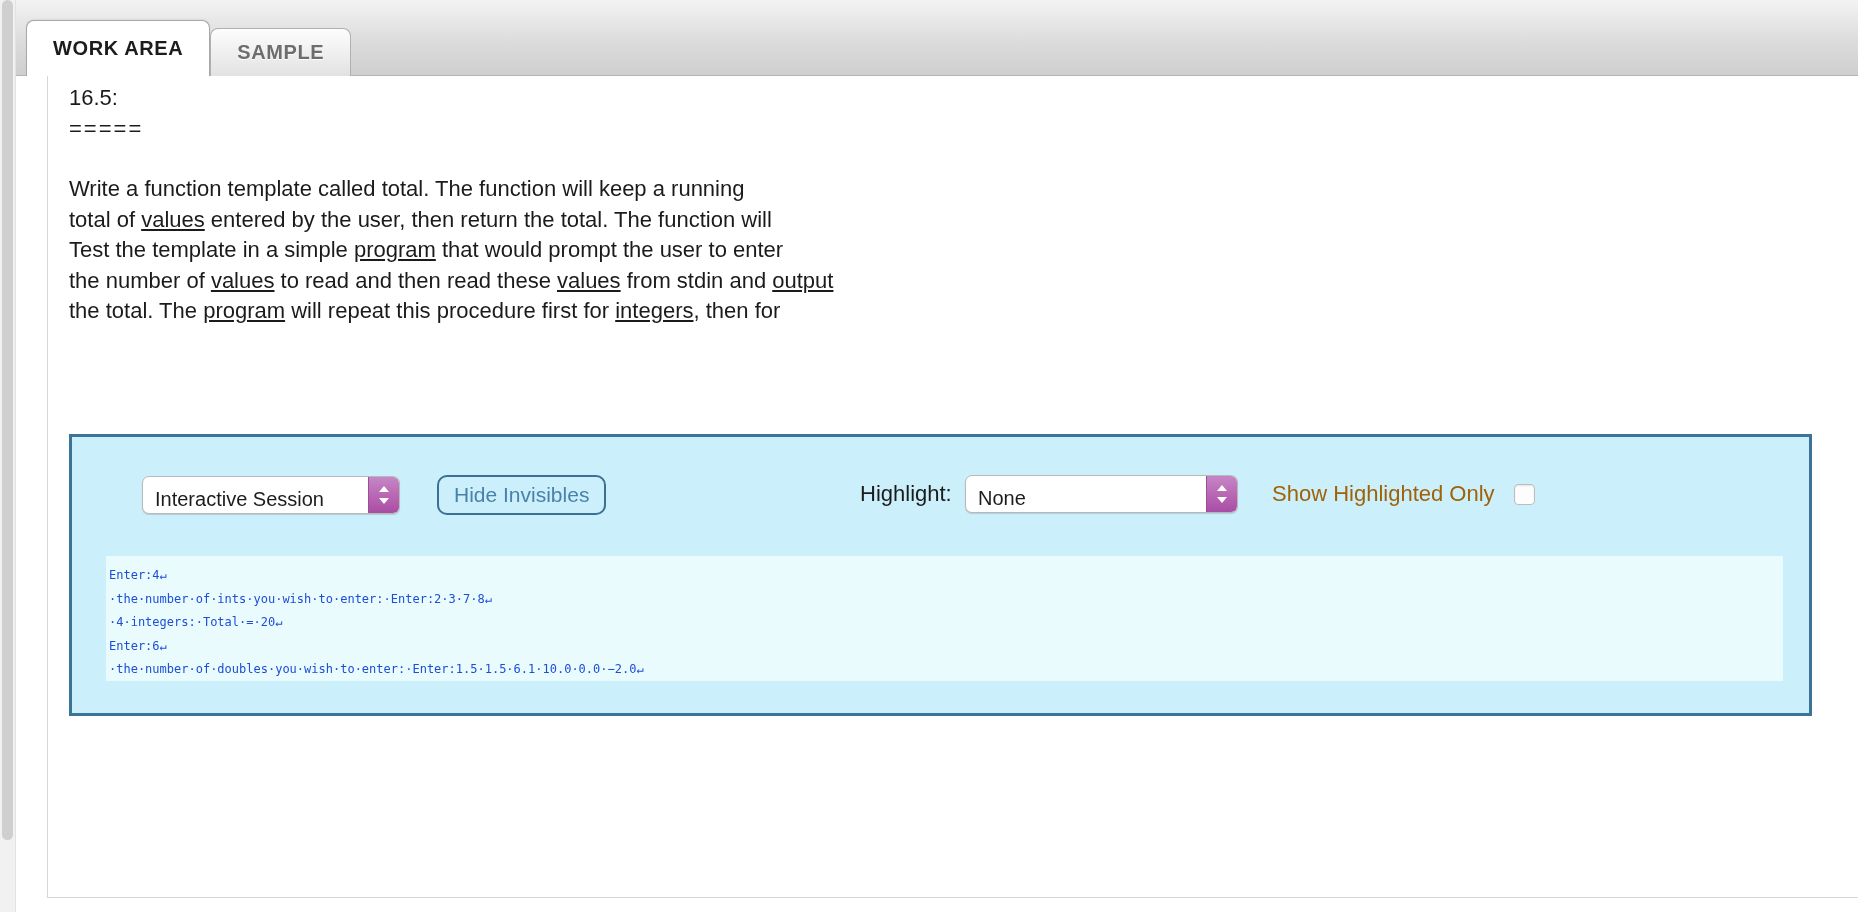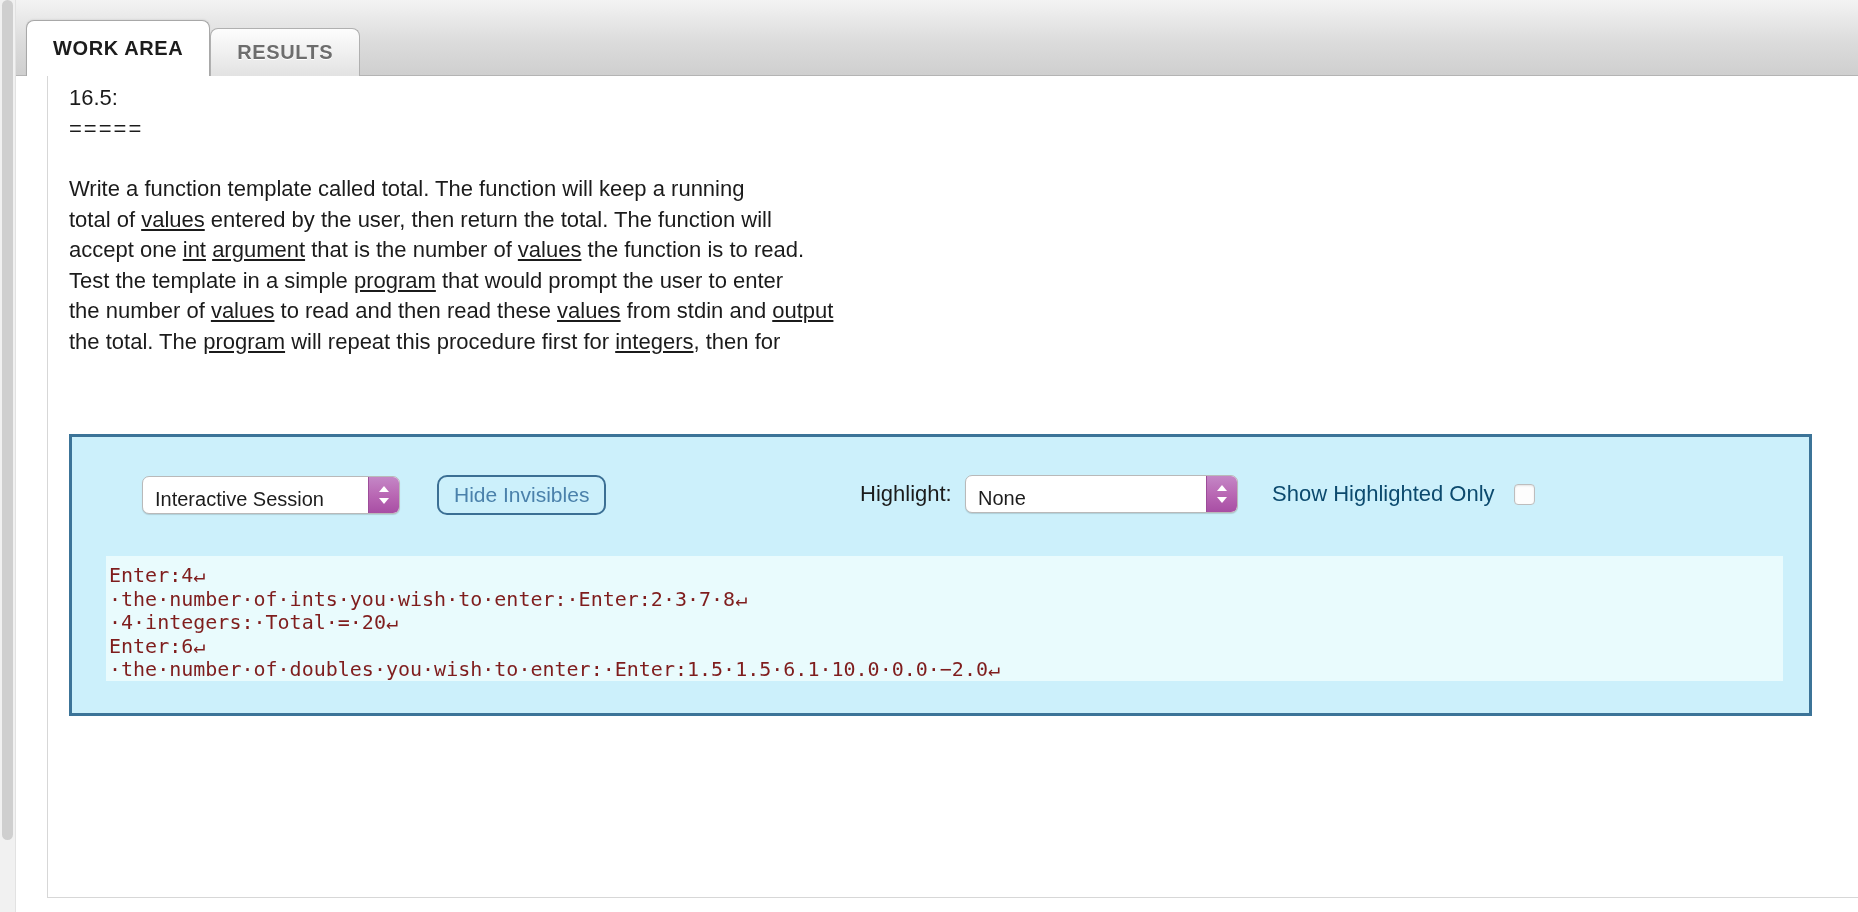--- a/index.html
+++ b/index.html
@@ -192,21 +192,21 @@
     left: 752px; top: 44px;
     font-size: 22px;
     color: #1b1b1b;
     white-space: nowrap;
     margin-left: 36px;
   }
   .toolbar-label2 {
     position: absolute;
     left: 1200px; top: 44px;
     font-size: 22px;
-    color: #0c4a6e;
+    color: #a16207;
     white-space: nowrap;
   }
   .ui-checkbox {
     position: absolute;
     left: 1442px; top: 47px;
     width: 21px; height: 21px;
     background: #fdfdfd;
     border: 1px solid #bdbdbd;
     border-radius: 4px;
     box-shadow: inset 0 1px 2px rgba(0,0,0,0.10);
@@ -220,56 +220,55 @@
     left: 34px; top: 119px;
     width: 1677px;
     height: 125px;
     background: #e9fbfd;
     padding: 8px 0 8px 0;
     box-sizing: border-box;
     overflow: hidden;
   }
   .console-line {
     font-family: "DejaVu Sans Mono", monospace;
-    font-size: 20px;
+    font-size: 12px;
     line-height: 23.6px;
-    color: #7f1d1d;
+    color: #1d4ed8;
     white-space: pre;
     padding-left: 3px;
   }
 </style>
 </head>
 <body>
 
 <div id="page">
 
   <div class="page-scrollbar">
     <div class="thumb"></div>
   </div>
 
   <div class="tabstrip">
     <div class="tabs">
       <div class="tab active">
         <span>WORK AREA</span>
       </div>
       <div class="tab">
-        <span>RESULTS</span>
+        <span>SAMPLE</span>
       </div>
     </div>
   </div>
 
   <div class="content-card">
 
     <div class="prompt">
       <div class="head">16.5:</div>
       <div class="rule">=====</div>
       <div class="gap"></div>
       <div>Write a function template called total. The function will keep a running</div>
       <div>total of <u>values</u> entered by the user, then return the total. The function will</div>
-      <div>accept one <u>int</u> <u>argument</u> that is the number of <u>values</u> the function is to read.</div>
       <div>Test the template in a simple <u>program</u> that would prompt the user to enter</div>
       <div>the number of <u>values</u> to read and then read these <u>values</u> from stdin and <u>output</u></div>
       <div>the total. The <u>program</u> will repeat this procedure first for <u>integers</u>, then for</div>
     </div>
 
     <div class="sample-run">
       <span>SAMPLE RUN #1:</span>
       <span class="cmd">./total</span>
     </div>
 

